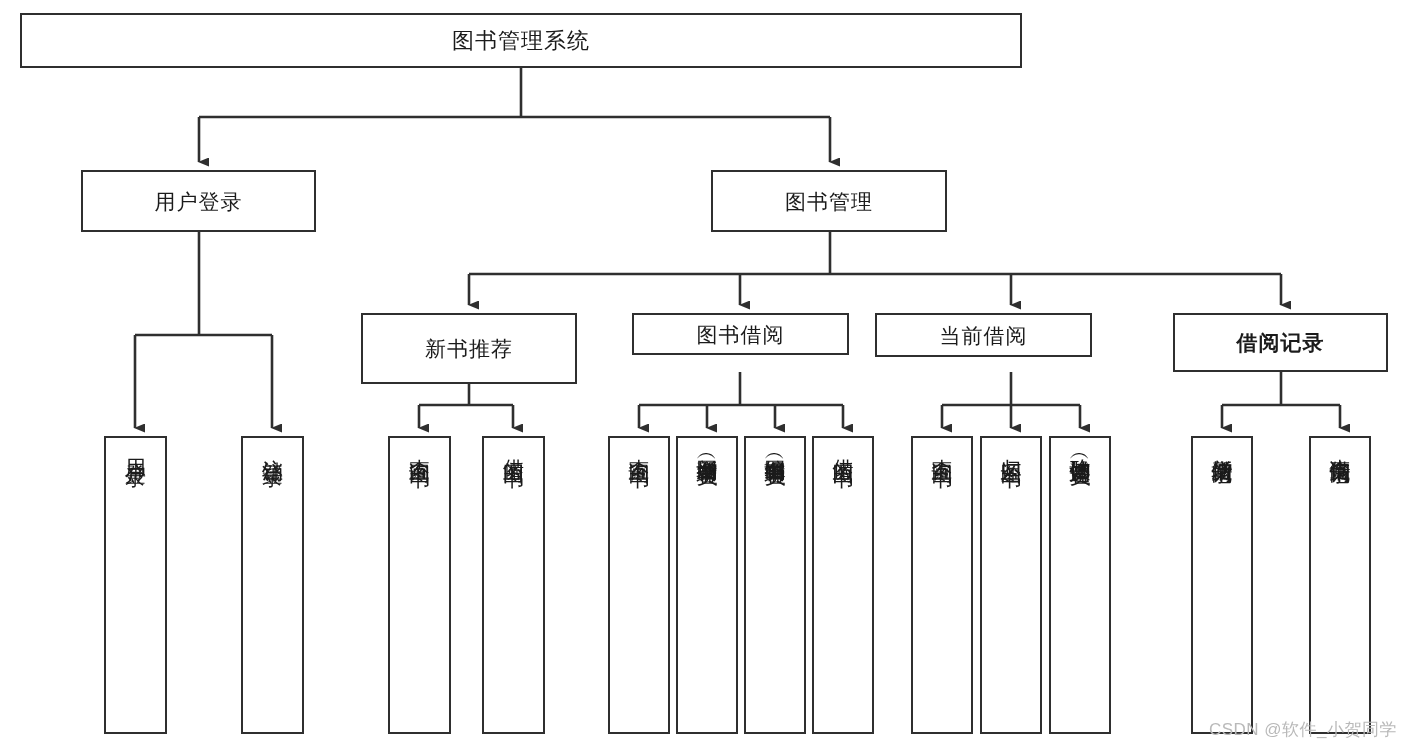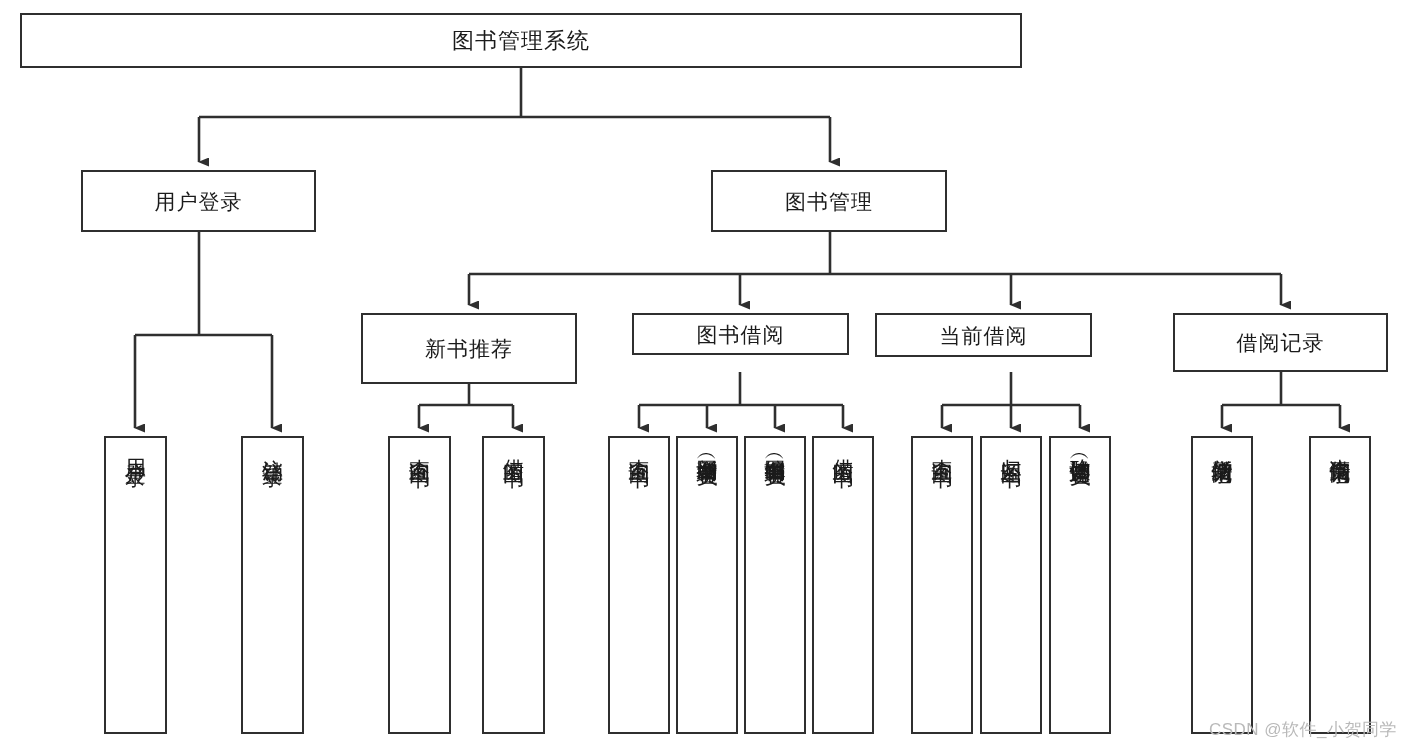--- a/index.html
+++ b/index.html
@@ -147,21 +147,21 @@
 
   <div class="node horiz" style="left:361px; top:313px; width:216px; height:71px;">
     <span class="label">新书推荐</span>
   </div>
   <div class="node horiz" style="left:632px; top:313px; width:217px; height:42px;">
     <span class="label">图书借阅</span>
   </div>
   <div class="node horiz" style="left:875px; top:313px; width:217px; height:44px;">
     <span class="label">当前借阅</span>
   </div>
-  <div class="node horiz" style="left:1173px; top:313px; width:215px; height:59px;">
+  <div class="node horiz" style="left:1173px; top:313px; width:215px; height:59px;font-weight:bold;">
     <span class="label">借阅记录</span>
   </div>
 
   <div class="node vert" style="left:104px; top:436px; width:63px; height:298px;">
     <span class="label">用户登录</span>
   </div>
   <div class="node vert" style="left:241px; top:436px; width:63px; height:298px;">
     <span class="label">注销登录</span>
   </div>
 

